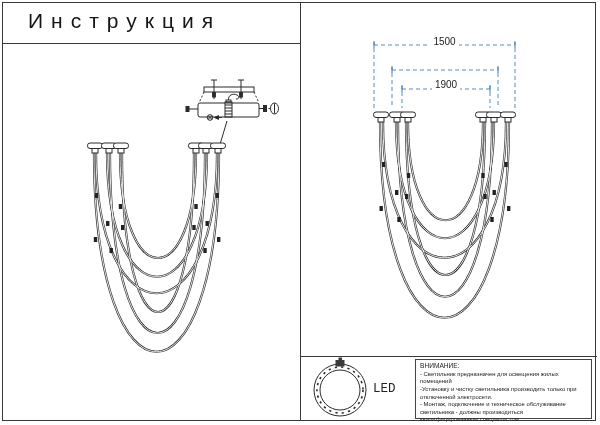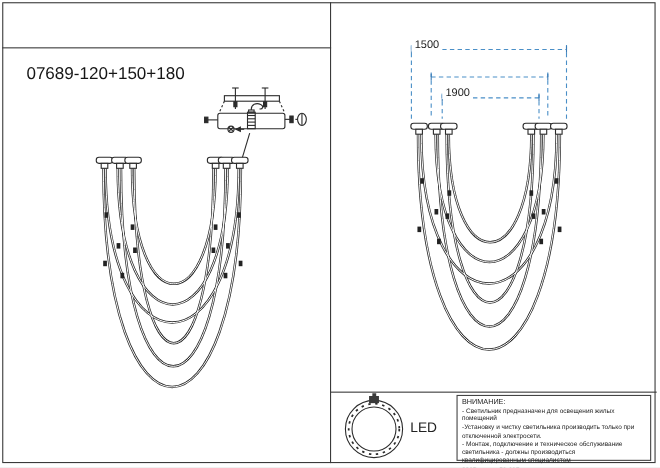--- a/index.html
+++ b/index.html
@@ -10,28 +10,28 @@
   }
   .outer-border{position:absolute;left:2px;top:2px;width:594px;height:419px;
     border:1.2px solid #3a3a3a;box-sizing:border-box;}
   .v-divider{position:absolute;left:300px;top:2px;width:1px;height:419px;background:#3a3a3a;}
   .title-sep{position:absolute;left:2px;top:43px;width:299px;height:1px;background:#3a3a3a;}
   .info-sep{position:absolute;left:300px;top:356px;width:297px;height:1px;background:#3a3a3a;}
 
   .sheet-title{position:absolute;left:28px;top:9px;font-size:21px;letter-spacing:8px;color:#161616;}
   .model-number{position:absolute;left:24px;top:59px;font-size:15.5px;color:#161616;}
 
-  .dim-label{position:absolute;font-size:10px;color:#222;}
+  .dim-label{position:absolute;text-align:center;font-size:10px;color:#222;}
   .dim-label span{background:#fff;padding:0 3px;}
   .dim-1500{left:374px;top:36px;width:141px;}
   .dim-1400{left:392px;top:60px;width:106px;}
   .dim-1200{left:402px;top:79px;width:88px;}
 
   .led-label{position:absolute;left:373px;top:382px;font-size:12.5px;
-    font-family:Liberation Sans, sans-serif;color:#222;}
+    font-family:Liberation Mono, monospace;color:#222;}
 
   .warning-box{position:absolute;left:415px;top:359px;width:177px;height:60px;
     border:0.8px solid #444;box-sizing:border-box;padding:2px 4px;
     font-size:5.9px;line-height:1.28;color:#222;}
   .warning-box .w-title{font-size:6.6px;margin-bottom:0.5px;}
   .warning-box .w-power{margin-top:1px;}
   .warning-box .w-power .freq{margin-left:20px;}
 
   svg.drawing{position:absolute;left:0;top:0;}
 </style>
@@ -218,21 +218,21 @@
       <rect x="335.5" y="360" width="9" height="6.5" fill="#3a3a3a"></rect>
       <rect x="338.5" y="357.5" width="3.5" height="3" fill="#3a3a3a"></rect>
     </g>
   </svg>
 
   <div class="outer-border"></div>
   <div class="v-divider"></div>
   <div class="title-sep"></div>
   <div class="info-sep"></div>
 
-  <div class="model-number">07689-120+150+180</div>
+  <div class="sheet-title">Инструкция</div>
 
   <div class="dim-label dim-1500">
     <span>1500</span>
   </div>
   <div class="dim-label dim-1200">
     <span>1900</span>
   </div>
 
   <div class="led-label">LED</div>
 

